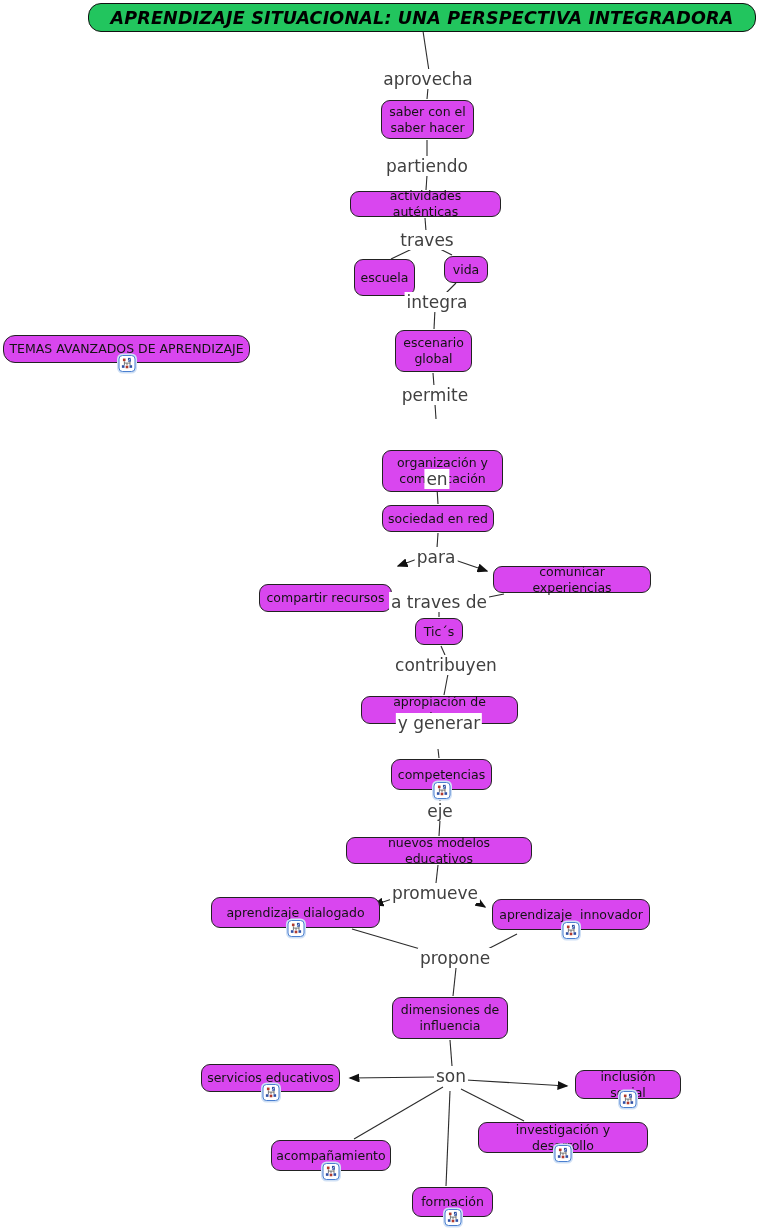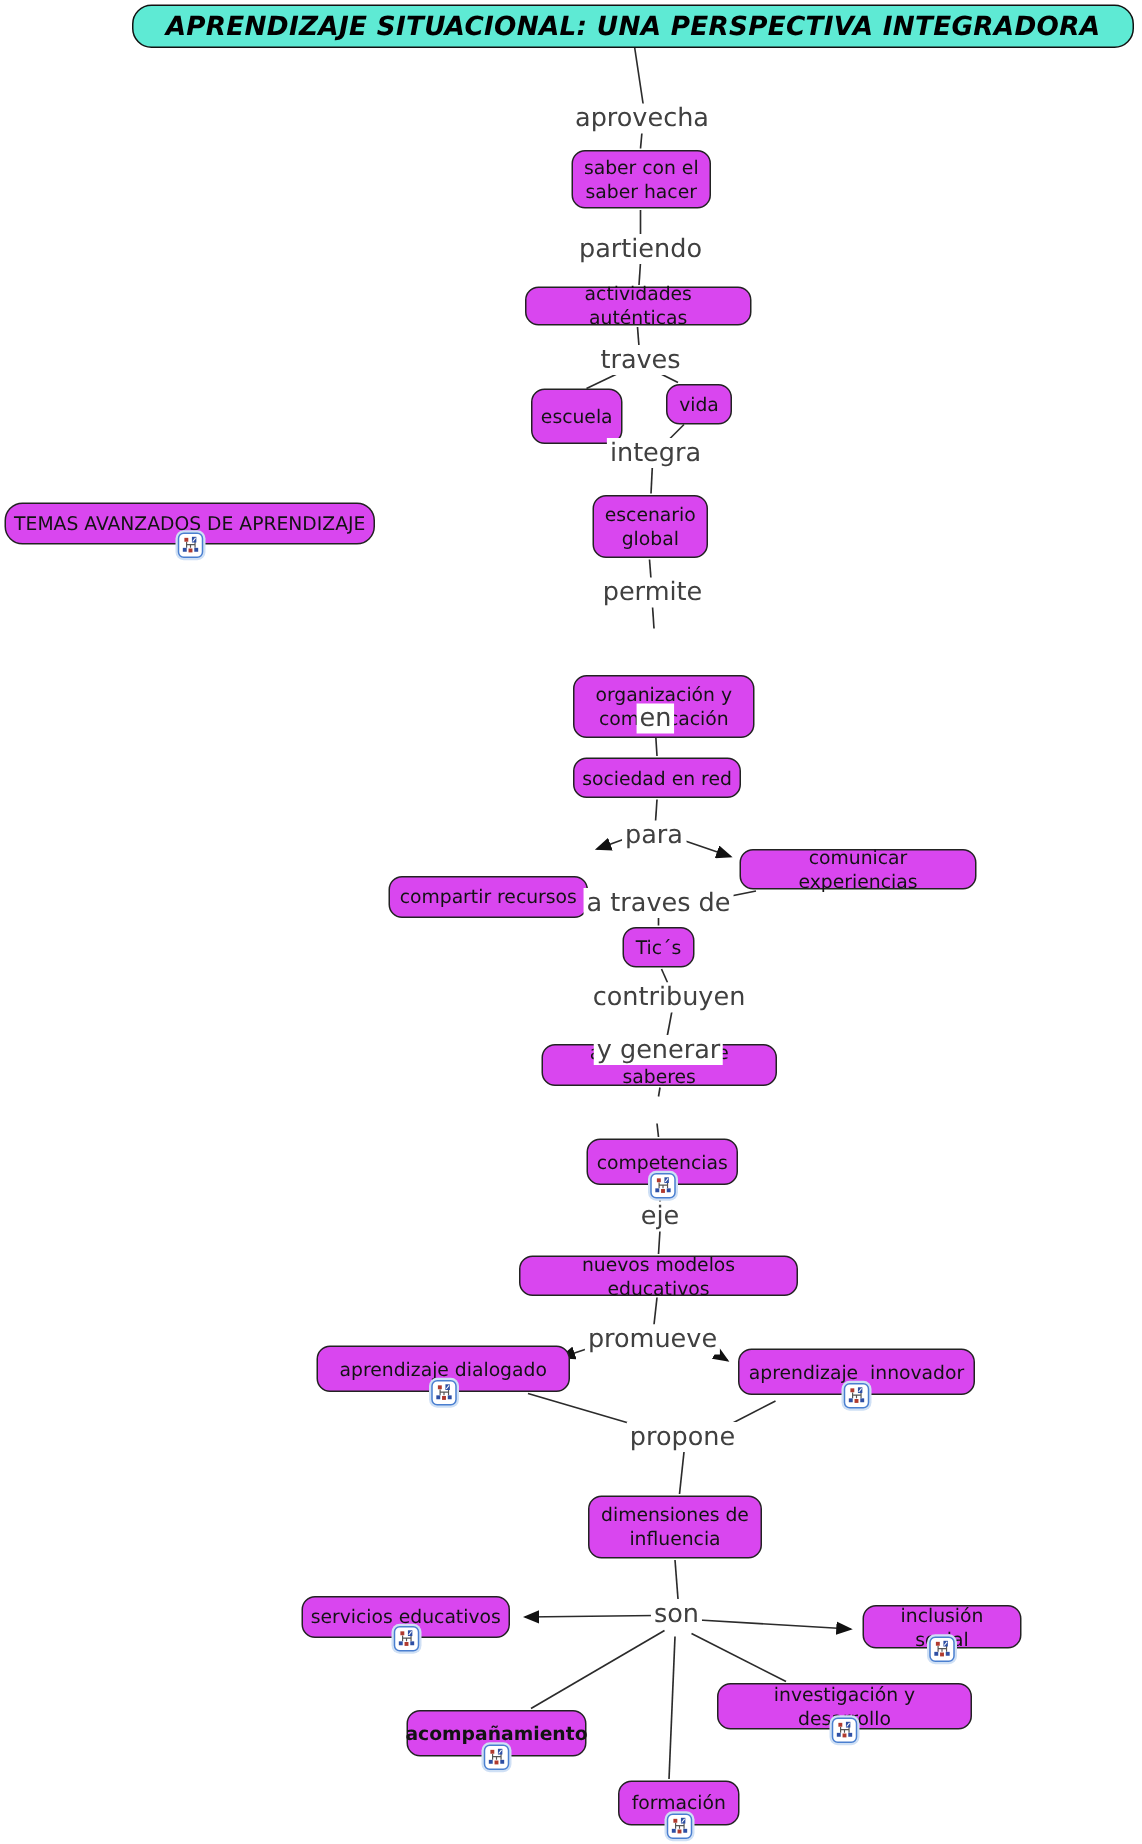--- a/index.html
+++ b/index.html
@@ -13,21 +13,21 @@
   .node{
     position:absolute;box-sizing:border-box;
     background:#d946ef;border:1px solid #222;border-radius:9px;
     display:flex;align-items:center;justify-content:center;
     text-align:center;font-size:12.5px;line-height:1.25;color:#131313;
     padding:2px 5px;
   }
   .title-node{
     position:absolute;box-sizing:border-box;
     left:88px;top:3px;width:668px;height:29px;
-    background:#5eead4;border:1.6px solid #111;border-radius:13px;
+    background:#22c55e;border:1.6px solid #111;border-radius:13px;
     display:flex;align-items:center;justify-content:center;
     font-size:17.5px;font-weight:bold;font-style:italic;color:#000;
     letter-spacing:0.2px;white-space:nowrap;
   }
   .lbl{
     position:absolute;transform:translate(-50%,-50%);
     font-size:17px;color:#404040;white-space:nowrap;background:#fff;
     padding:0 2px;
   }
   .res{
@@ -53,21 +53,21 @@
   .n10{left:415px;top:618px;width:48px;height:27px;}
   .n11{left:361px;top:696px;width:157px;height:28px;}
   .n12{left:391px;top:759px;width:101px;height:31px;}
   .n13{left:346px;top:837px;width:186px;height:27px;}
   .n14{left:211px;top:897px;width:169px;height:31px;}
   .n15{left:492px;top:899px;width:158px;height:31px;}
   .n16{left:392px;top:997px;width:116px;height:42px;}
   .n17{left:201px;top:1064px;width:139px;height:28px;}
   .n18{left:575px;top:1070px;width:106px;height:29px;}
   .n19{left:478px;top:1122px;width:170px;height:31px;}
-  .n20{left:271px;top:1140px;width:120px;height:31px;font-weight:bold;}
+  .n20{left:271px;top:1140px;width:120px;height:31px;}
   .n21{left:412px;top:1187px;width:81px;height:30px;}
 </style>
 </head>
 <body>
 
 <svg class="wires" width="761" height="1229" viewBox="0 0 761 1229">
   <defs>
     <marker id="ah" markerWidth="11" markerHeight="9" refX="9.5" refY="4.5" orient="auto" markerUnits="userSpaceOnUse">
       <path d="M0,0 L11,4.5 L0,9 z" fill="#111"></path>
     </marker>
@@ -260,17 +260,17 @@
 
 <span class="lbl" style="left:428px;top:79px">aprovecha</span>
 <span class="lbl" style="left:427px;top:166px">partiendo</span>
 <span class="lbl" style="left:427px;top:240px">traves</span>
 <span class="lbl" style="left:437px;top:302px">integra</span>
 <span class="lbl" style="left:435px;top:395px">permite</span>
 <span class="lbl" style="left:437px;top:479px">en</span>
 <span class="lbl" style="left:436px;top:557px">para</span>
 <span class="lbl" style="left:439px;top:602px">a traves de</span>
 <span class="lbl" style="left:446px;top:665px">contribuyen</span>
-<span class="lbl" style="left:439px;top:700px">y generar</span>
+<span class="lbl" style="left:439px;top:723px">y generar</span>
 <span class="lbl" style="left:440px;top:811px">eje</span>
 <span class="lbl" style="left:435px;top:893px">promueve</span>
 <span class="lbl" style="left:455px;top:958px">propone</span>
 <span class="lbl" style="left:451px;top:1076px">son</span>
 
 </body></html>

